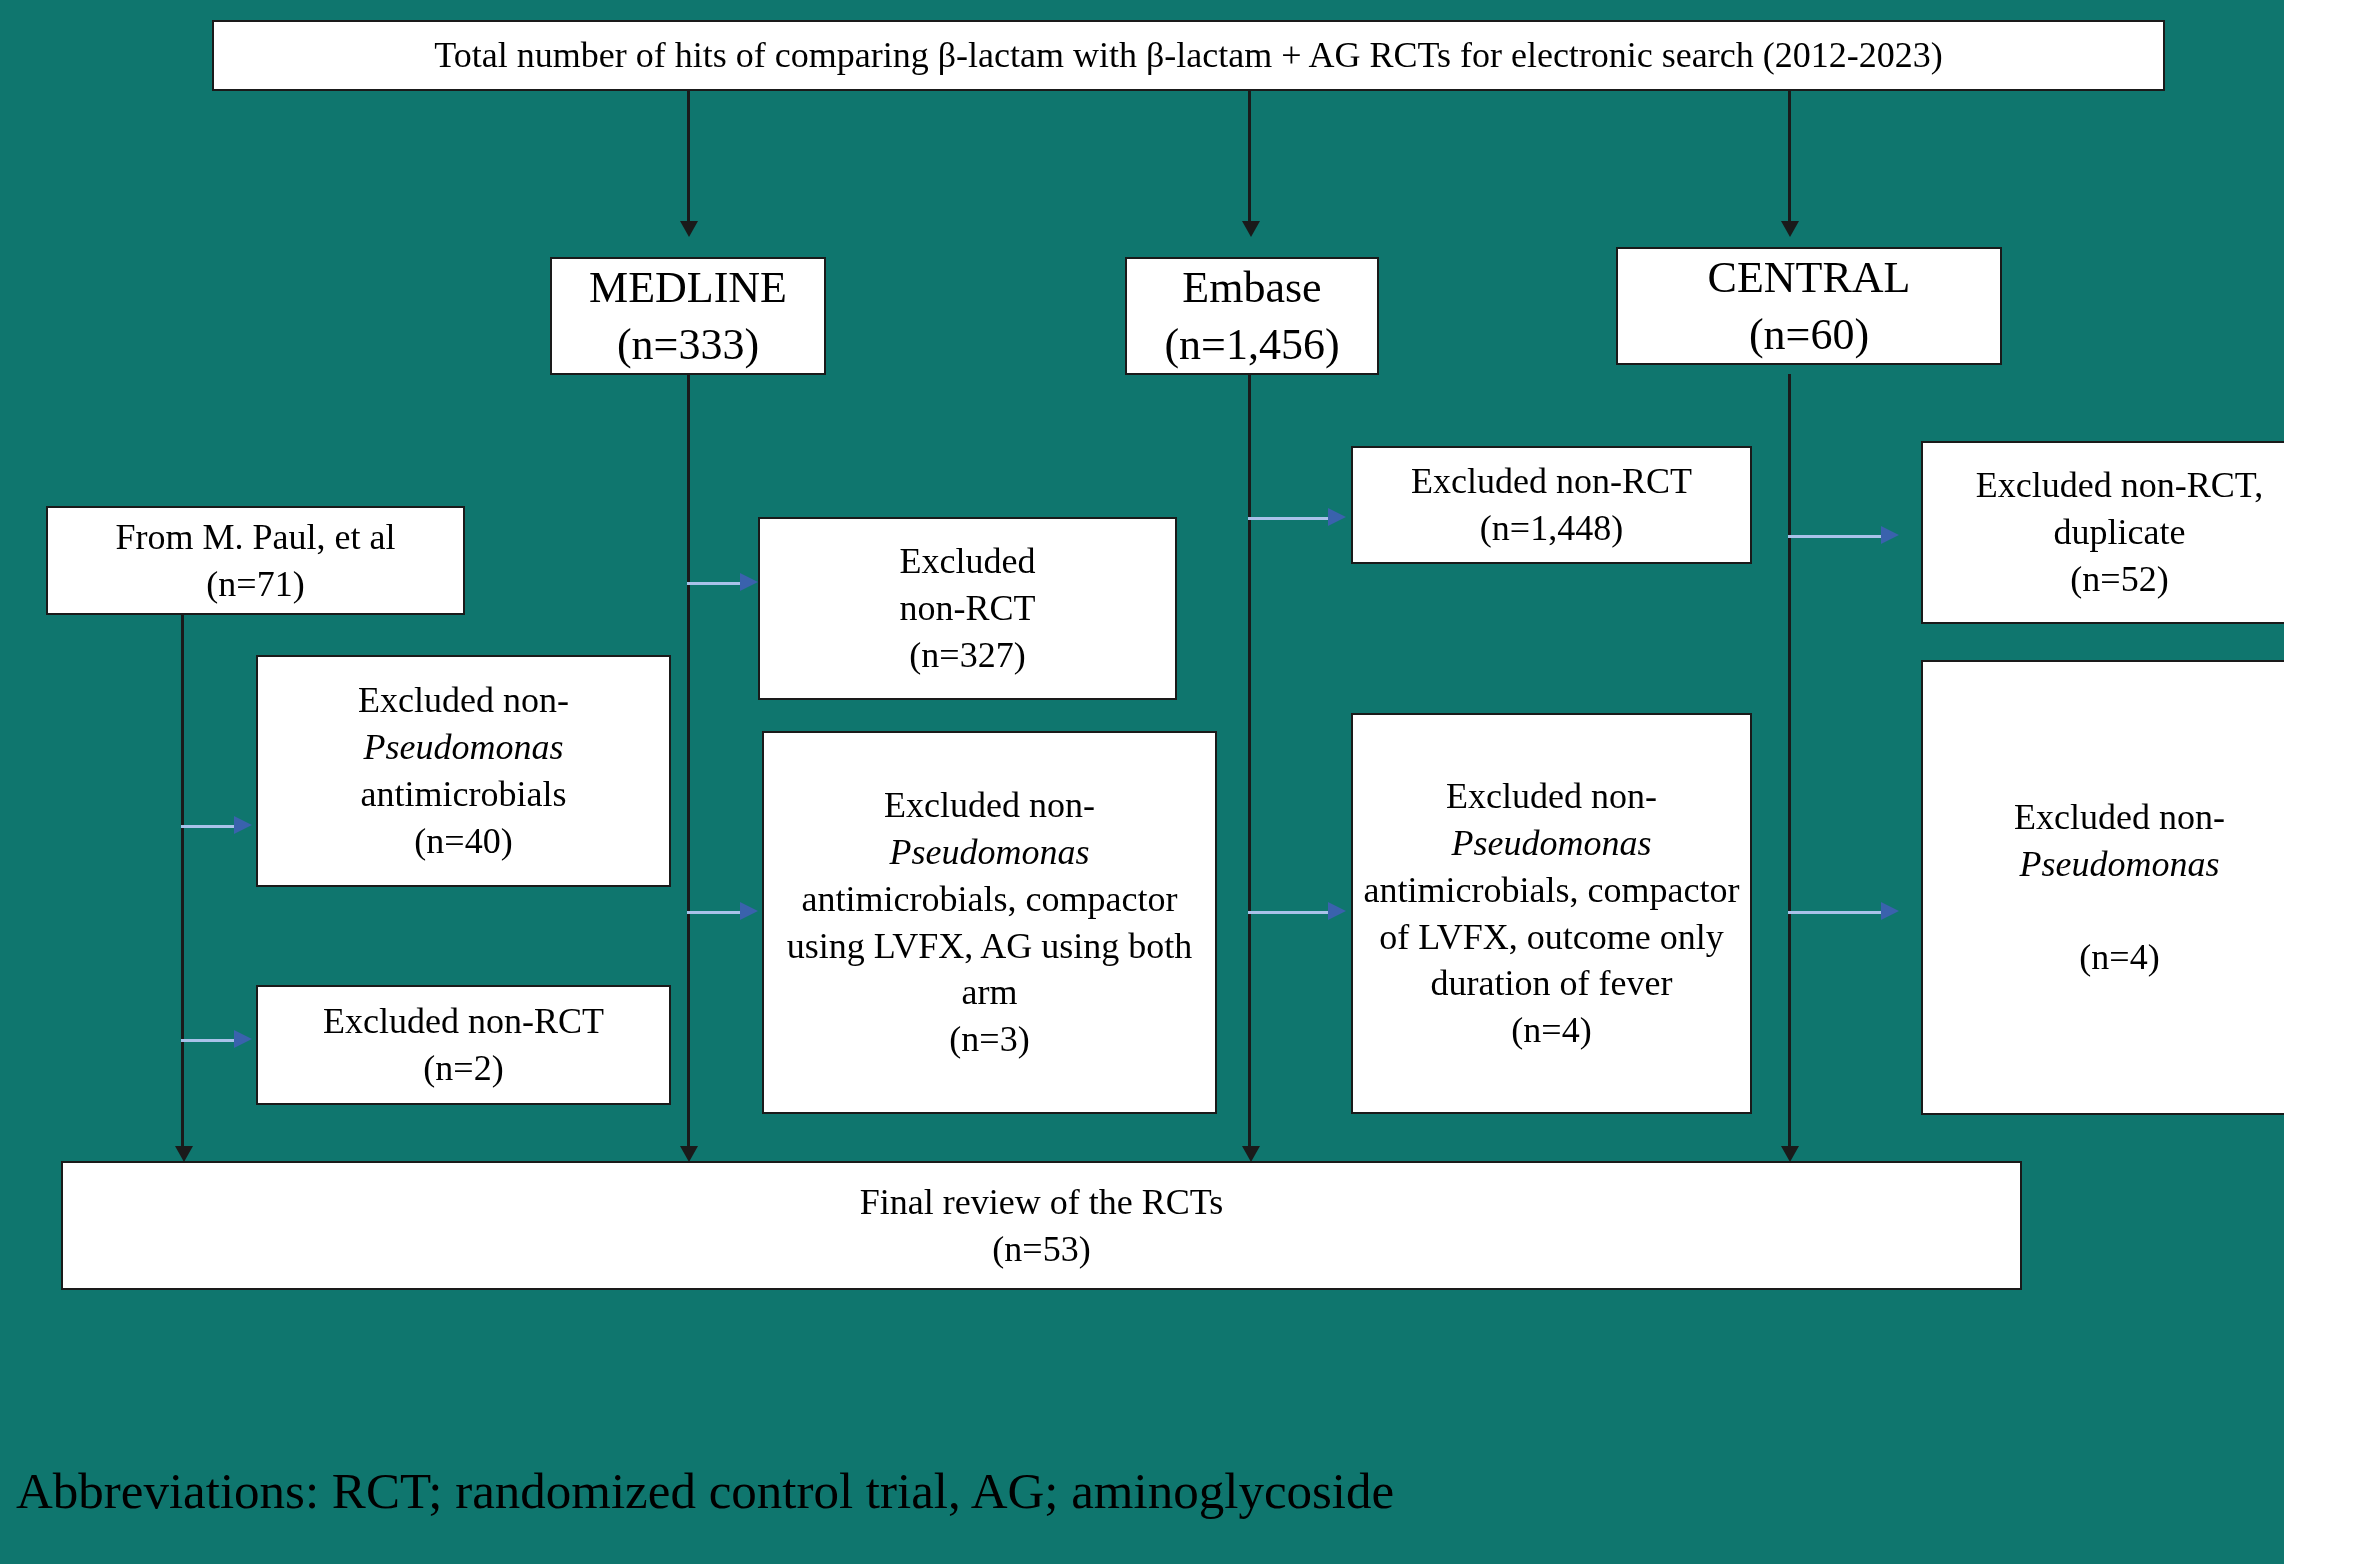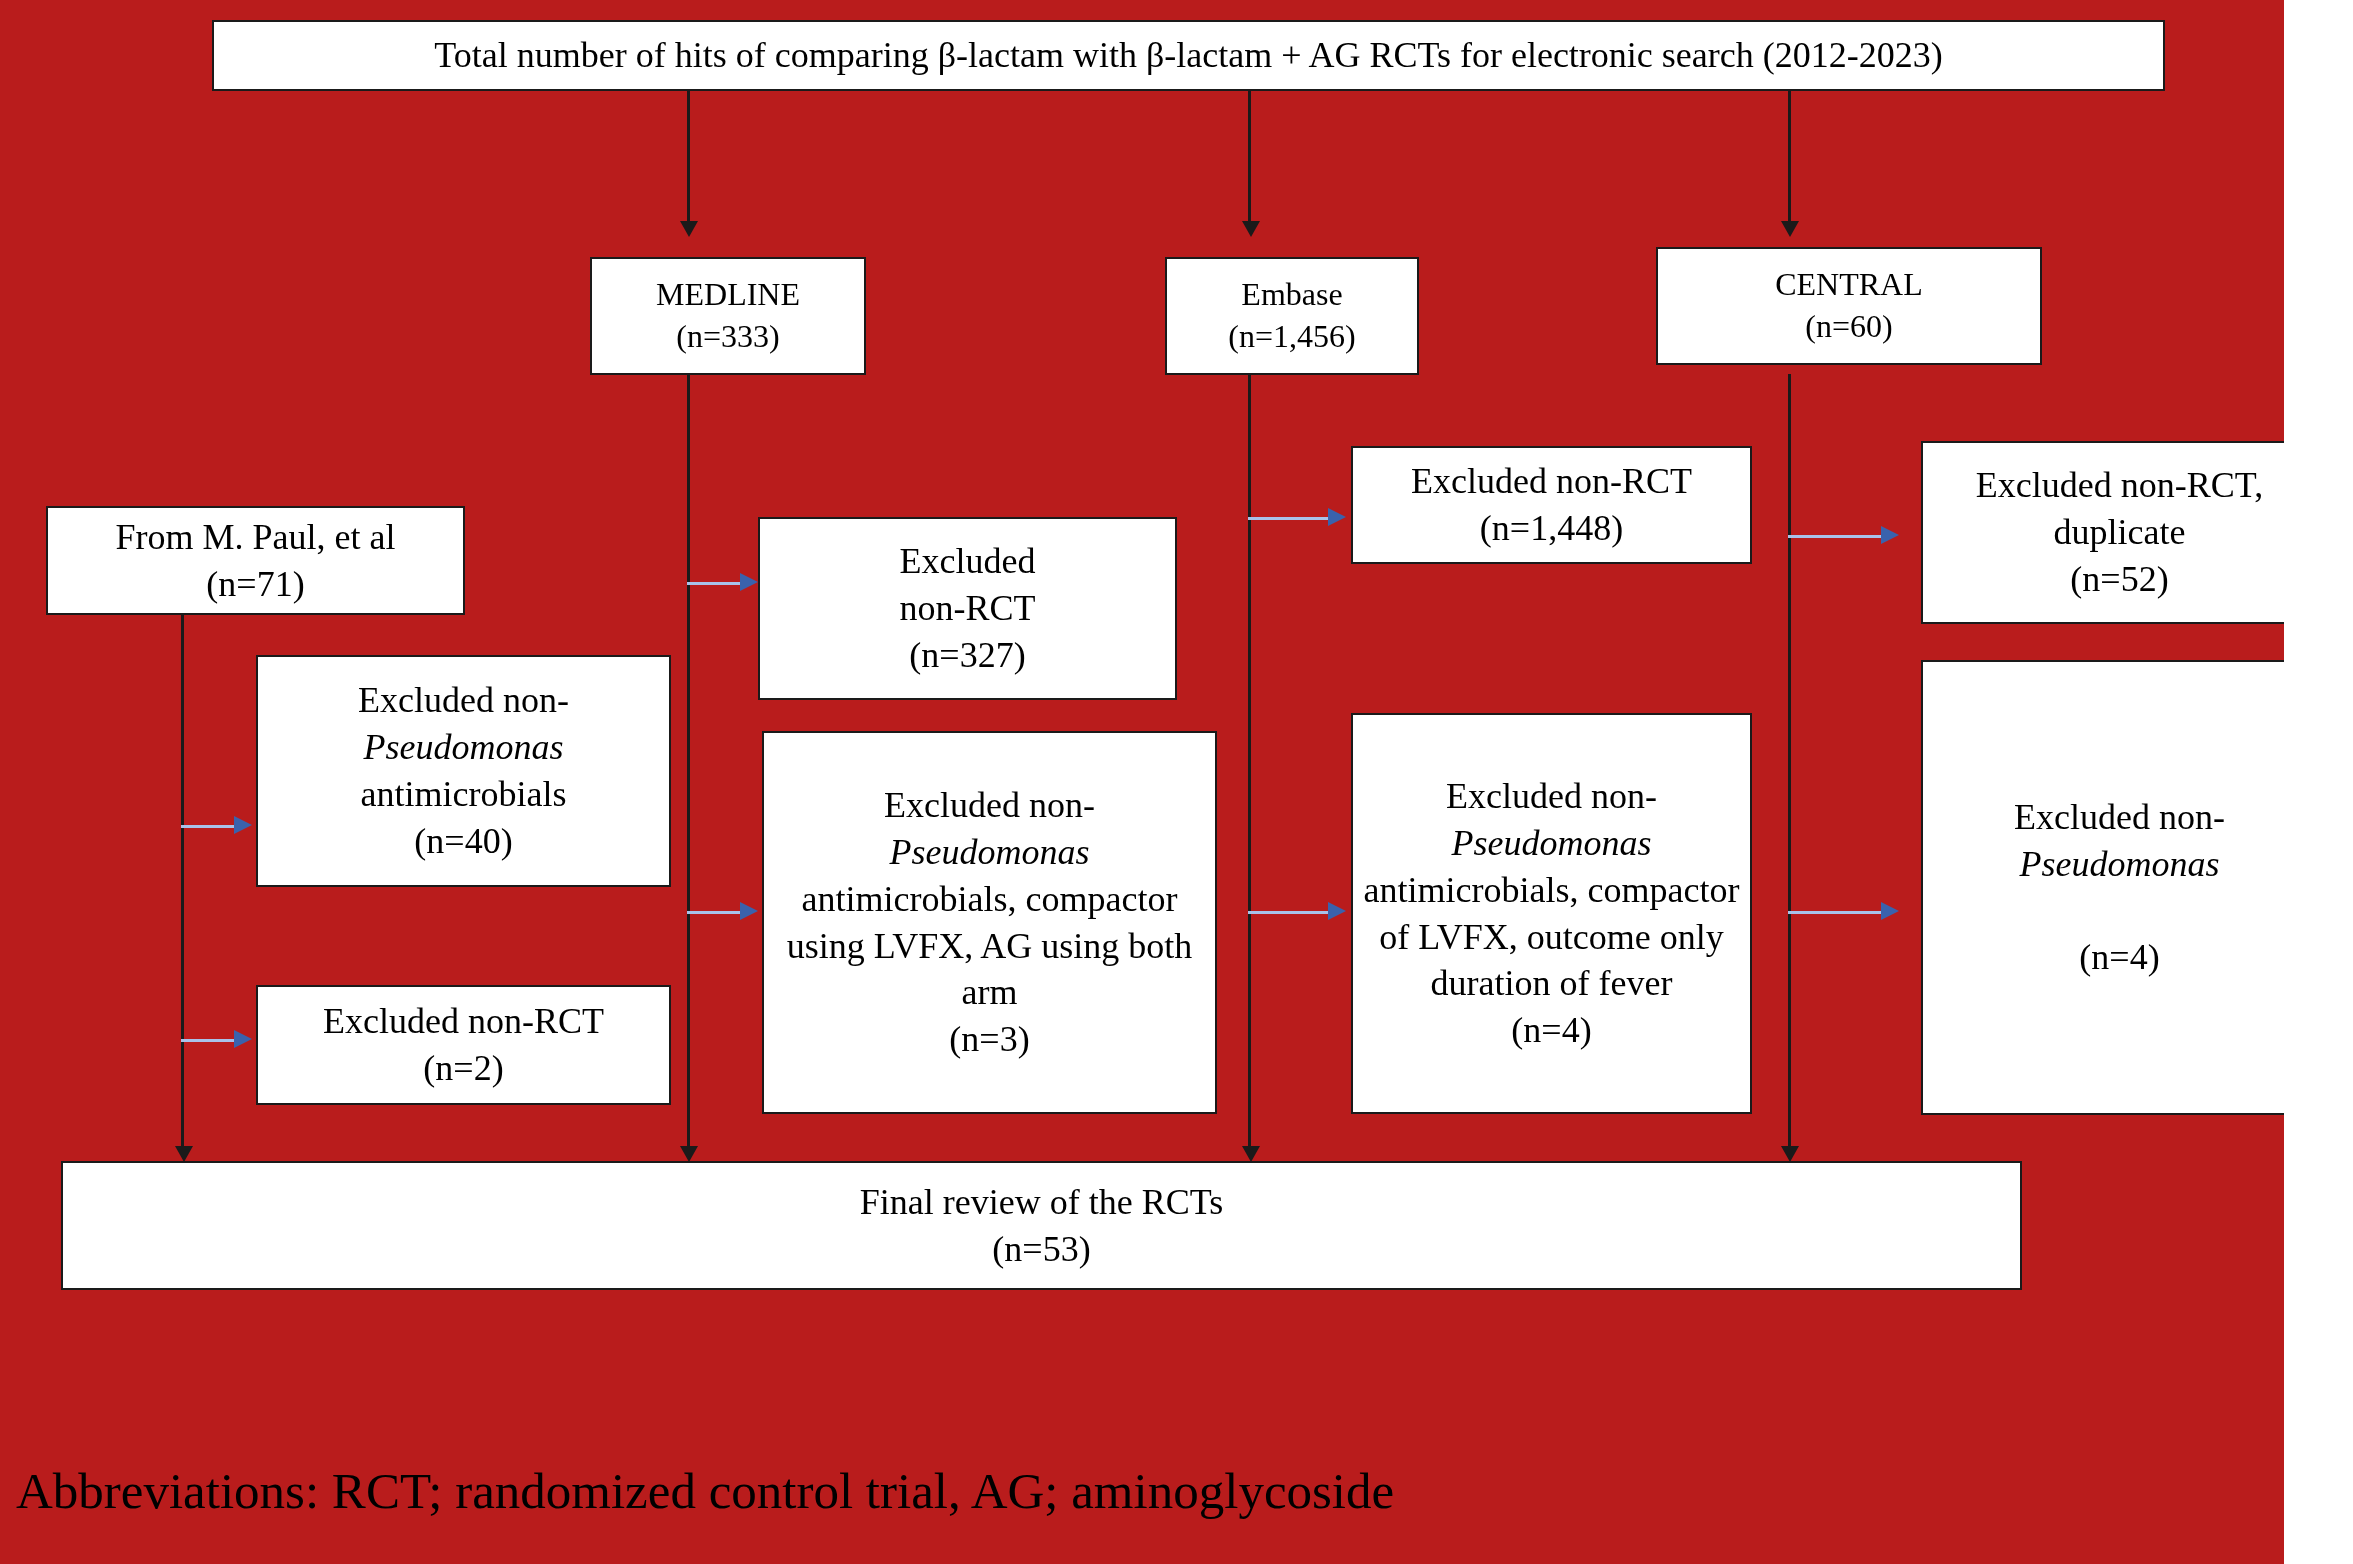--- a/index.html
+++ b/index.html
@@ -4,41 +4,41 @@
 <style>
   html,body{margin:0;padding:0;background:#ffffff;}
   body{
     font-family:"Liberation Serif","DejaVu Serif",serif;
     color:#000000;
   }
   #canvas{
     position:relative;
     width:2284px;
     height:1565px;
-    background:#b91c1c;
+    background:#0f766e;
     overflow:hidden;
   }
   .box{
     position:absolute;
     box-sizing:border-box;
     background:#ffffff;
     border:2.7px solid #1a1a1a;
     display:flex;
     align-items:center;
     justify-content:center;
     text-align:center;
     line-height:1.30;
     padding:5.3px 9px;
   }
   .box .inner{width:100%;}
   .ital{font-style:italic;}
 
   
   #box-total       {font-size:36px;}
-  .db-box          {font-size:32px;margin-left:40px;}
+  .db-box          {font-size:44px;}
   #box-paul        {font-size:36px;}
   .exc-box         {font-size:36px;}
   #box-final       {font-size:36px;}
 
   
   .vline{
     position:absolute;
     width:2.7px;
     background:#1a1a1a;
   }

